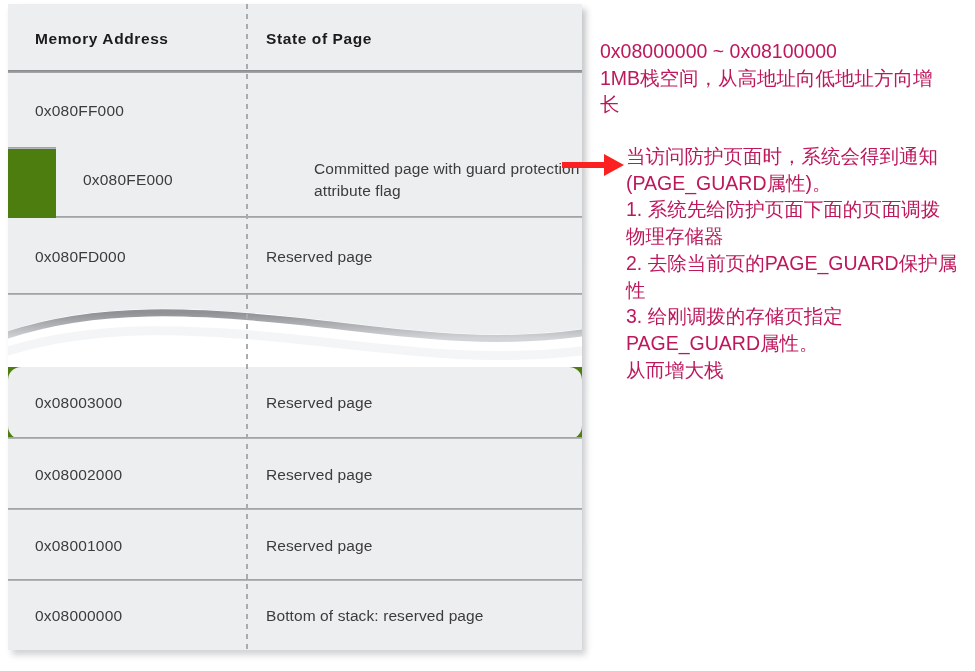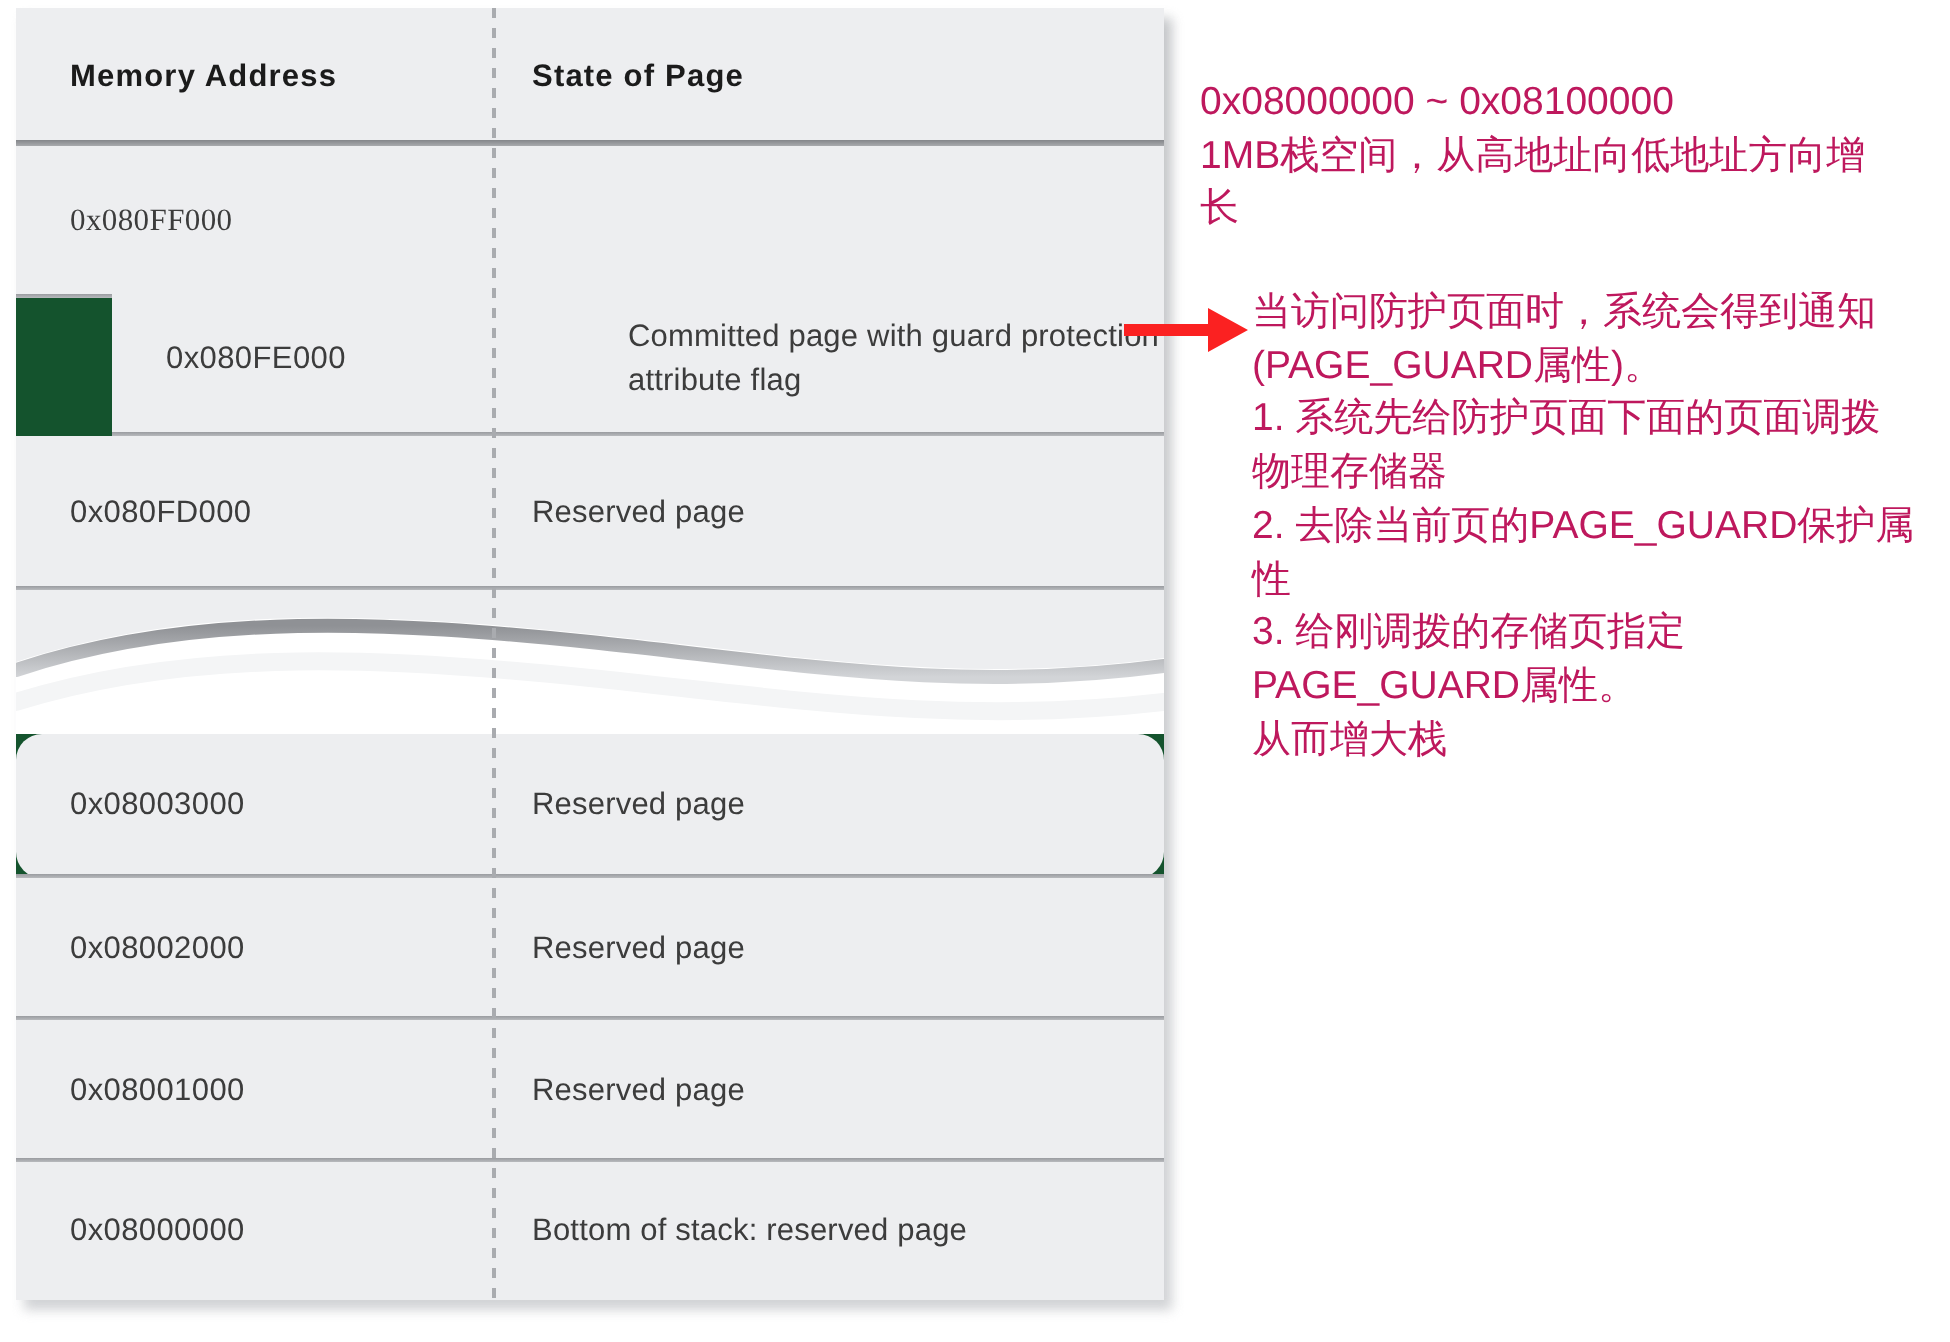--- a/index.html
+++ b/index.html
@@ -34,21 +34,21 @@
     filter: blur(3px);
     opacity: .85;
   }
 
   .table-body {
     position: absolute;
     left: 0;
     top: 0;
     width: 574px;
     height: 646px;
-    background: #14532d;
+    background: #4d7c0f;
     overflow: hidden;
   }
 
   .row {
     position: absolute;
     left: 0;
     width: 574px;
     box-sizing: border-box;
     background: #edeef0;
   }
@@ -149,21 +149,21 @@
 
   <div class="table-shadow"></div>
 
   <div class="table-body">
 
     <div class="row header-row" style="top:0px; height:69px;">
       <span class="cell-addr">Memory Address</span>
       <span class="cell-state">State of Page</span>
     </div>
 
-    <div class="row" style="top:69px; height:76px;font-family:Liberation Serif, serif;">
+    <div class="row" style="top:69px; height:76px;">
       <span class="cell-addr">0x080FF000</span>
     </div>
 
     <div class="row" style="top:138px; height:76px;margin-left:48px;">
       <span class="cell-addr">0x080FE000</span>
       <span class="cell-state">Committed page with guard
 protection attribute flag</span>
     </div>
 
     <div class="row" style="top:214px; height:77px;">

